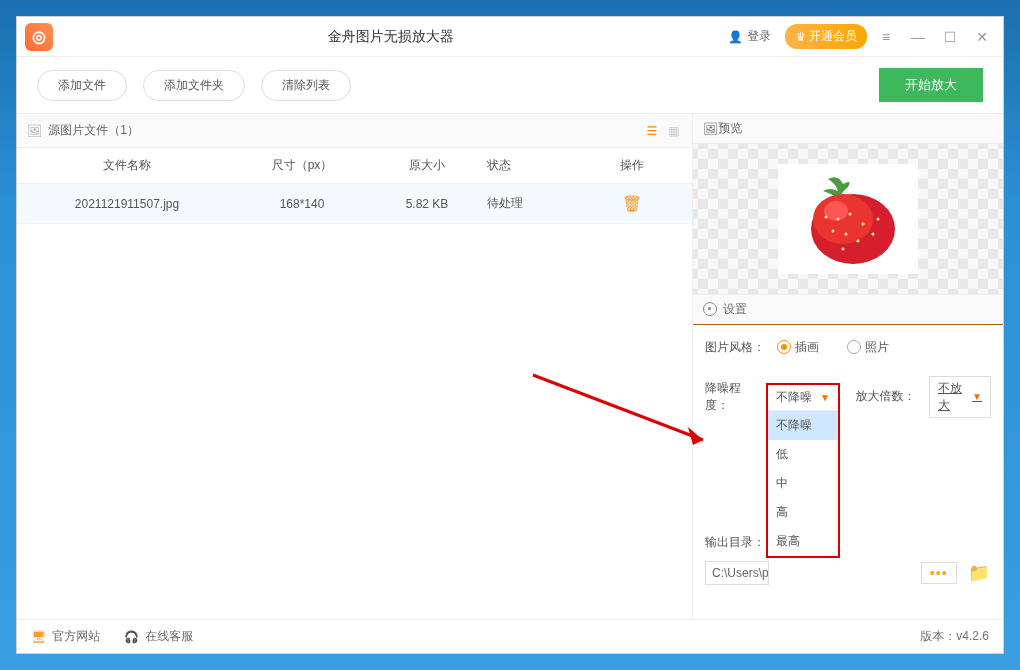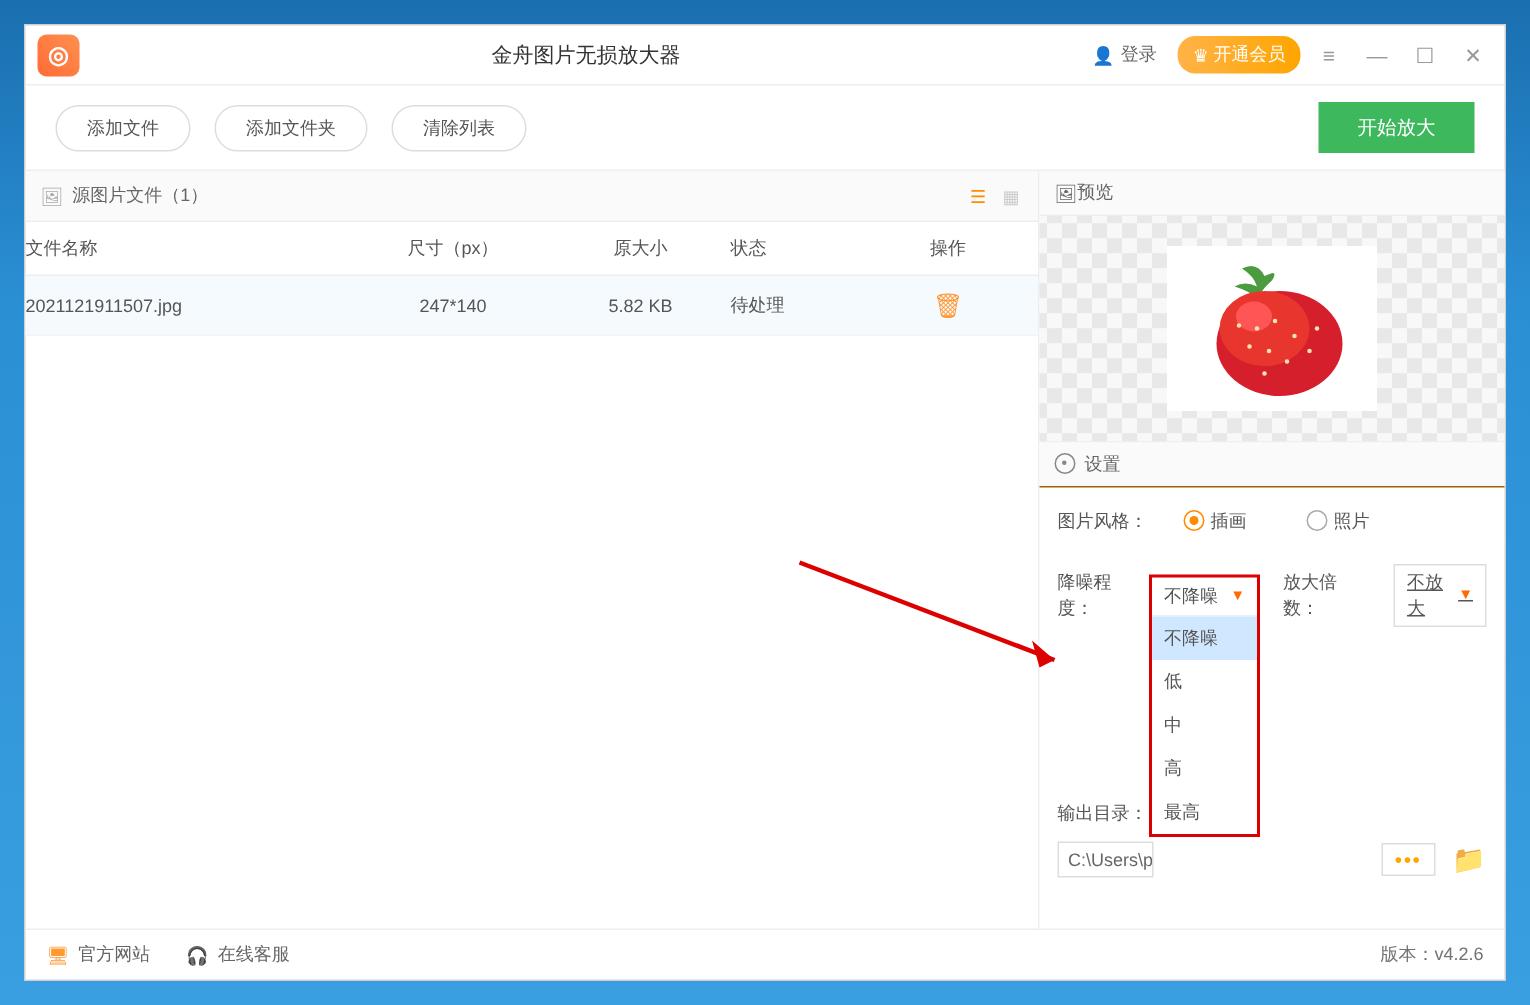--- a/index.html
+++ b/index.html
@@ -17,34 +17,34 @@
 .spacer { flex: 1; }
 .start-btn { padding: 8px 26px; background: #3db85c; color: #fff; border: none; font-size: 13px; cursor: pointer; }
 .content { flex: 1; display: flex; border-top: 1px solid #eee; min-height: 0; }
 .left-pane { flex: 1; display: flex; flex-direction: column; border-right: 1px solid #eee; }
 .pane-header { height: 34px; background: #fafafa; border-bottom: 1px solid #eee; display: flex; align-items: center; padding: 0 10px; font-size: 12px; color: #666; }
 .pane-header .hicon { margin-right: 6px; color: #aaa; }
 .list-mode { margin-left: auto; display: flex; gap: 6px; }
 .list-mode span { width: 16px; height: 16px; display: inline-flex; align-items: center; justify-content: center; color: #ff8c00; cursor: pointer; }
 .list-mode span.inactive { color: #ccc; }
 .table-head { display: flex; height: 36px; align-items: center; font-size: 12px; color: #555; border-bottom: 1px solid #eee; }
-.col-name { width: 220px; }
+.col-name { width: 220px; text-align: center; }
 .col-size { width: 130px; text-align: center; }
 .col-orig { width: 120px; text-align: center; }
 .col-status { width: 100px; text-align: left; }
 .col-op { width: 90px; text-align: center; }
 .table-row { display: flex; height: 40px; align-items: center; font-size: 12px; color: #555; border-bottom: 1px solid #f4f4f4; background: #f5faff; }
 .del-icon { color: #ff9933; cursor: pointer; font-size: 16px; }
 .right-pane { width: 310px; display: flex; flex-direction: column; }
 .preview-head { height: 34px; background: #fafafa; border-bottom: 1px solid #eee; display: flex; align-items: center; padding: 0 10px; font-size: 12px; color: #666; }
 .preview-body { height: 170px; background: repeating-conic-gradient(#e8e8e8 0% 25%, #f8f8f8 0% 50%) 50% / 20px 20px; display: flex; align-items: center; justify-content: center; border-bottom: 1px solid #eee; }
 .strawberry { width: 140px; height: 110px; background: #fff; position: relative; display: flex; align-items: center; justify-content: center; }
 .settings-head { height: 34px; background: #fafafa; display: flex; align-items: center; padding: 0 10px; font-size: 12px; color: #666; border-bottom: 1px solid #a16207; }
 .settings-body { padding: 14px 12px; font-size: 12px; color: #555; position: relative; }
-.setting-row { display: flex; align-items: center; margin-bottom: 20px; gap: 24px; }
+.setting-row { display: flex; align-items: center; margin-bottom: 20px; gap: 12px; }
 .setting-row .lbl { width: 60px; }
 .radio { display: inline-flex; align-items: center; gap: 4px; margin-right: 16px; cursor: pointer; }
 .radio .dot { width: 14px; height: 14px; border: 1px solid #ff8c00; border-radius: 50%; display: inline-flex; align-items: center; justify-content: center; }
 .radio .dot.sel::after { content: ""; width: 6px; height: 6px; background: #ff8c00; border-radius: 50%; }
 .radio.gray .dot { border-color: #aaa; }
 .sel-box { display: inline-flex; align-items: center; justify-content: space-between; border: 1px solid #ff8c00; padding: 3px 8px; min-width: 62px; font-size: 12px; cursor: pointer; text-decoration: underline; }
 .sel-box.plain { border-color: #ddd; }
 .caret { color: #ff6b00; font-size: 10px; }
 .out-row { margin-top: 38px; }
 .path-box { border: 1px solid #ddd; padding: 4px 6px; font-size: 12px; color: #666; width: 64px; overflow: hidden; white-space: nowrap; }
@@ -106,21 +106,21 @@
       </div>
       <div class="table-head">
         <div class="col-name">文件名称</div>
         <div class="col-size">尺寸（px）</div>
         <div class="col-orig">原大小</div>
         <div class="col-status">状态</div>
         <div class="col-op">操作</div>
       </div>
       <div class="table-row">
         <div class="col-name">2021121911507.jpg</div>
-        <div class="col-size">247*140</div>
+        <div class="col-size">168*140</div>
         <div class="col-orig">5.82 KB</div>
         <div class="col-status">待处理</div>
         <div class="col-op">
           <span class="del-icon">🗑</span>
         </div>
       </div>
     </div>
 
     <div class="right-pane">
       <div class="preview-head">

